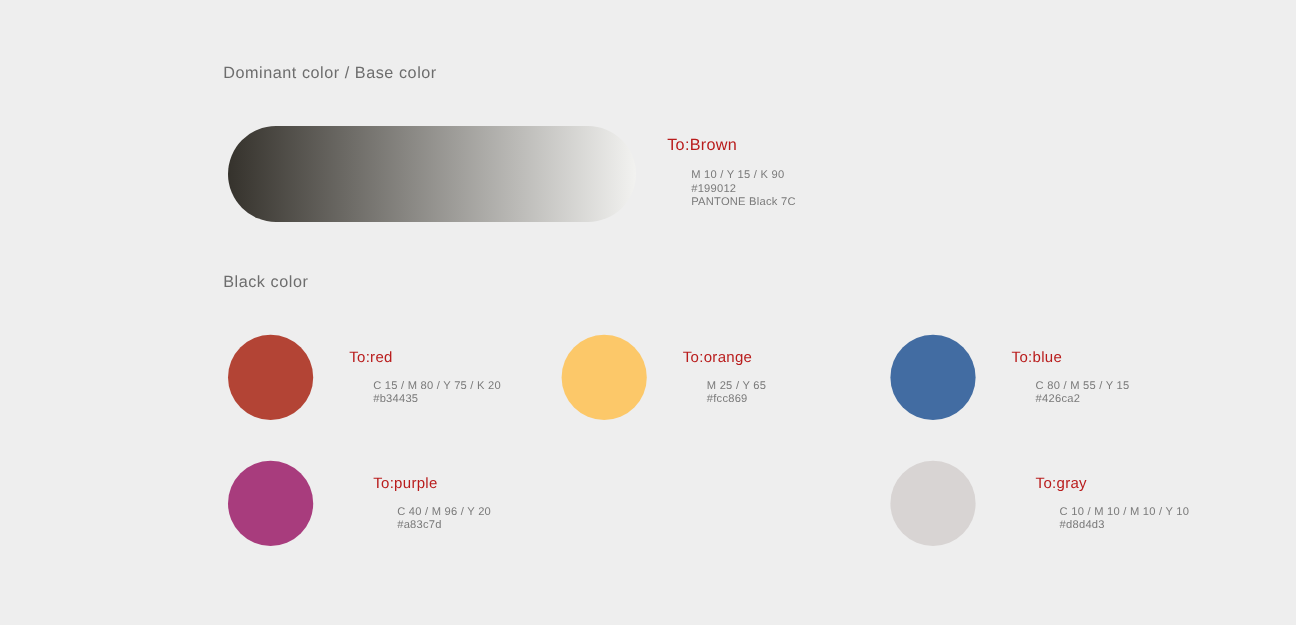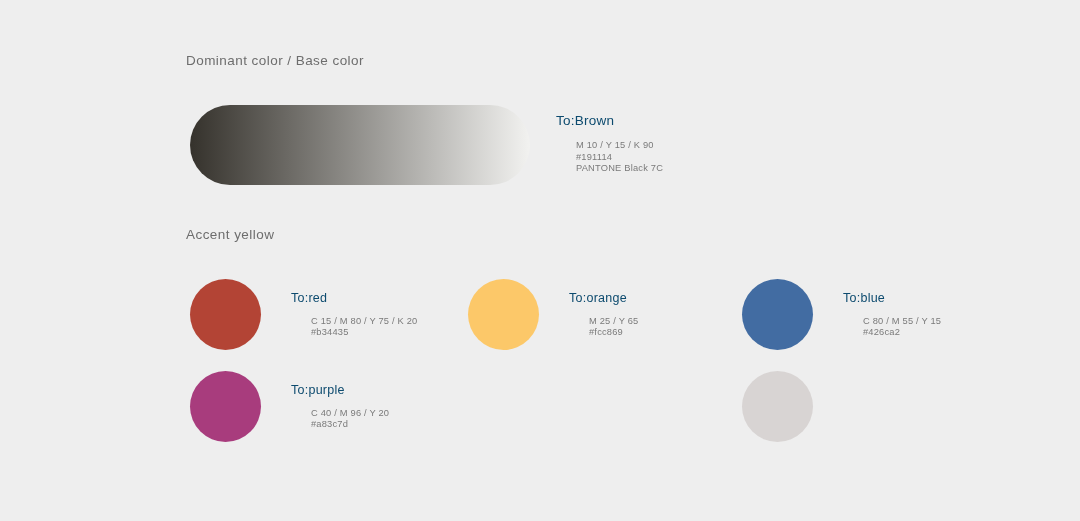--- a/index.html
+++ b/index.html
@@ -44,21 +44,21 @@
   }
 
   
   .dominant-info {
     position: absolute;
     left: 556px;
     top: 113px;
   }
   .swatch-name {
     font-size: 12.5px;
-    color: #0c4a6e;
+    color: #b91c1c;
     letter-spacing: 0.25px;
     white-space: nowrap;
   }
   .dominant-info .swatch-name {
     font-size: 13.5px;
     margin-bottom: 12px;
   }
   .spec-line {
     font-size: 9.3px;
     color: #7a7a7a;
@@ -85,39 +85,39 @@
   }
   .accent-text .swatch-name {
     margin-bottom: 11px;
   }
 
   
   .col-1 { left: 190px; }
   .col-2 { left: 468px; }
   .col-3 { left: 742px; }
   .row-1 { top: 279px; }
-  .row-2 { top: 371px; }
+  .row-2 { top: 384px; gap: 20px; }
 </style>
 </head>
 <body style="background: rgb(238, 238, 238);">
 
 <div class="page">
 
   <div class="section-title" id="dominant-title">Dominant color / Base color</div>
 
   <div class="gradient-bar" id="dominant-gradient" style="background: linear-gradient(90deg, rgb(53, 50, 44) 0%, rgb(242, 242, 240) 100%);"></div>
 
   <div class="dominant-info">
     <div class="swatch-name">To:Brown</div>
     <div class="spec-line">M 10 / Y 15 / K 90</div>
-    <div class="spec-line">#191114</div>
+    <div class="spec-line">#199012</div>
     <div class="spec-line">PANTONE  Black 7C</div>
   </div>
 
-  <div class="section-title" id="accent-title">Accent yellow</div>
+  <div class="section-title" id="accent-title">Black color</div>
 
   <div class="accent-item col-1 row-1">
     <div class="accent-circle" style="background: rgb(179, 68, 53);"></div>
     <div class="accent-text">
       <div class="swatch-name">To:red</div>
       <div class="spec-line">C 15 / M 80 / Y 75 / K 20</div>
       <div class="spec-line">#b34435</div>
     </div>
   </div>
 
@@ -144,15 +144,20 @@
     <div class="accent-text">
       <div class="swatch-name">To:purple</div>
       <div class="spec-line">C 40 / M 96 / Y 20</div>
       <div class="spec-line">#a83c7d</div>
     </div>
   </div>
 
 
   <div class="accent-item col-3 row-2">
     <div class="accent-circle" style="background: rgb(216, 212, 211);"></div>
+    <div class="accent-text">
+      <div class="swatch-name">To:gray</div>
+      <div class="spec-line">C 10 / M 10 / M 10 / Y 10</div>
+      <div class="spec-line">#d8d4d3</div>
+    </div>
   </div>
 
 </div>
 
 </body></html>

